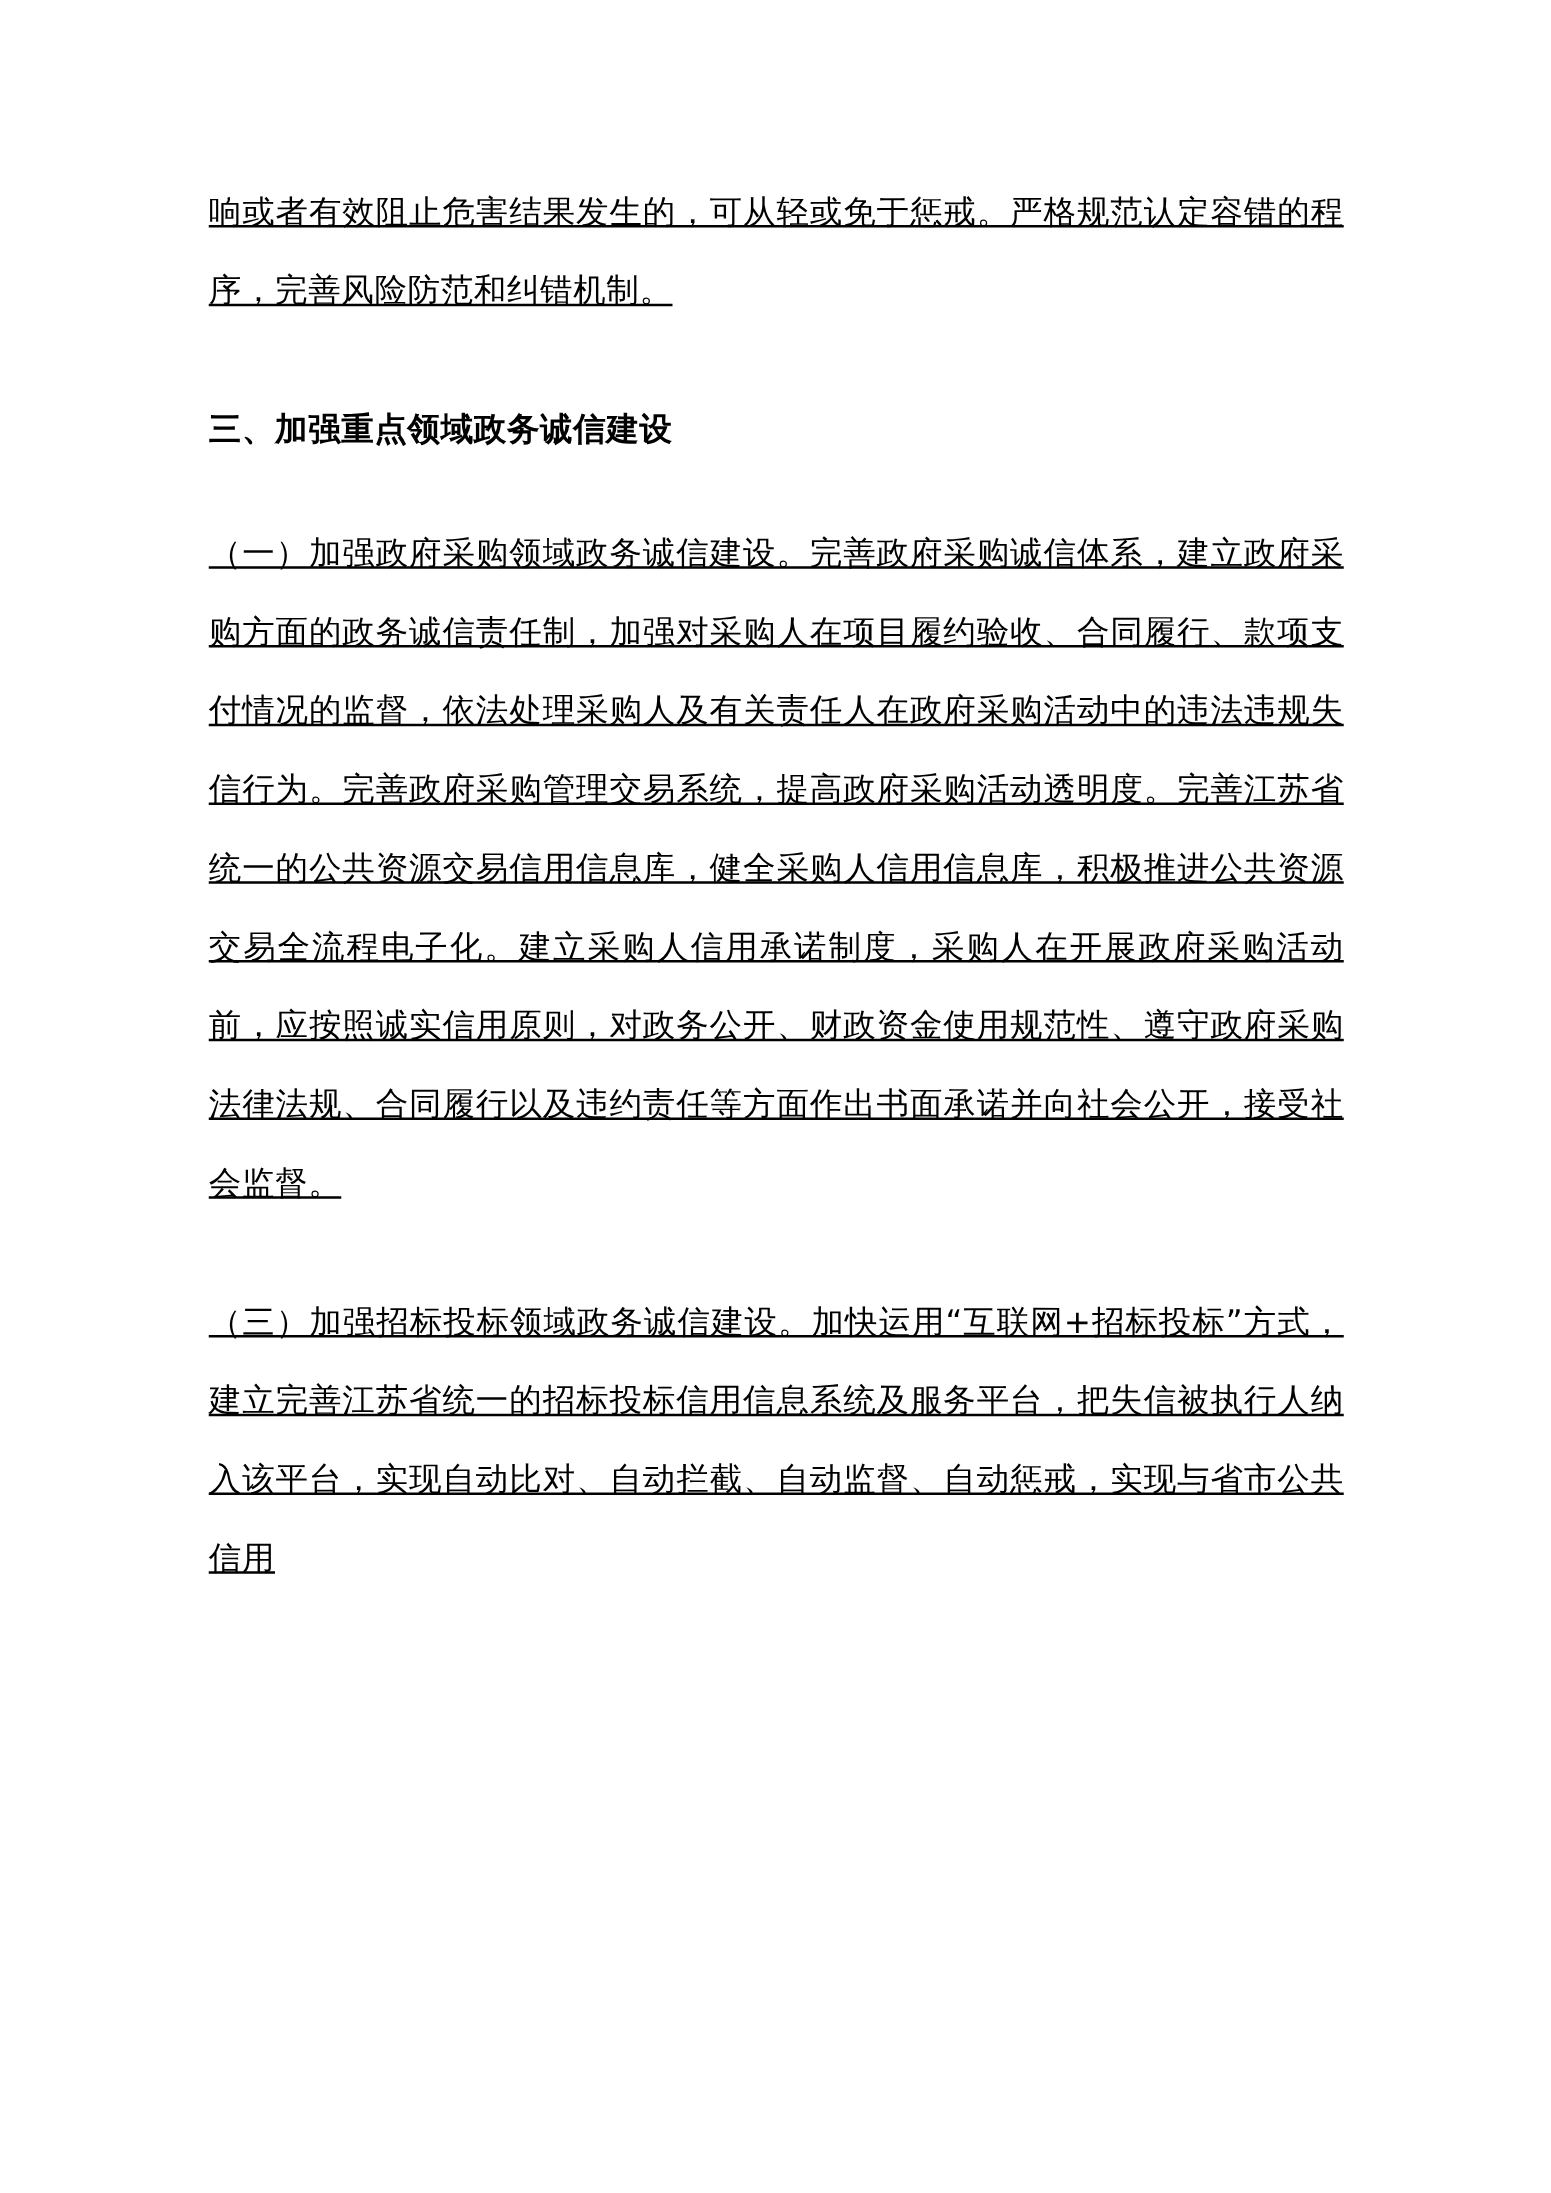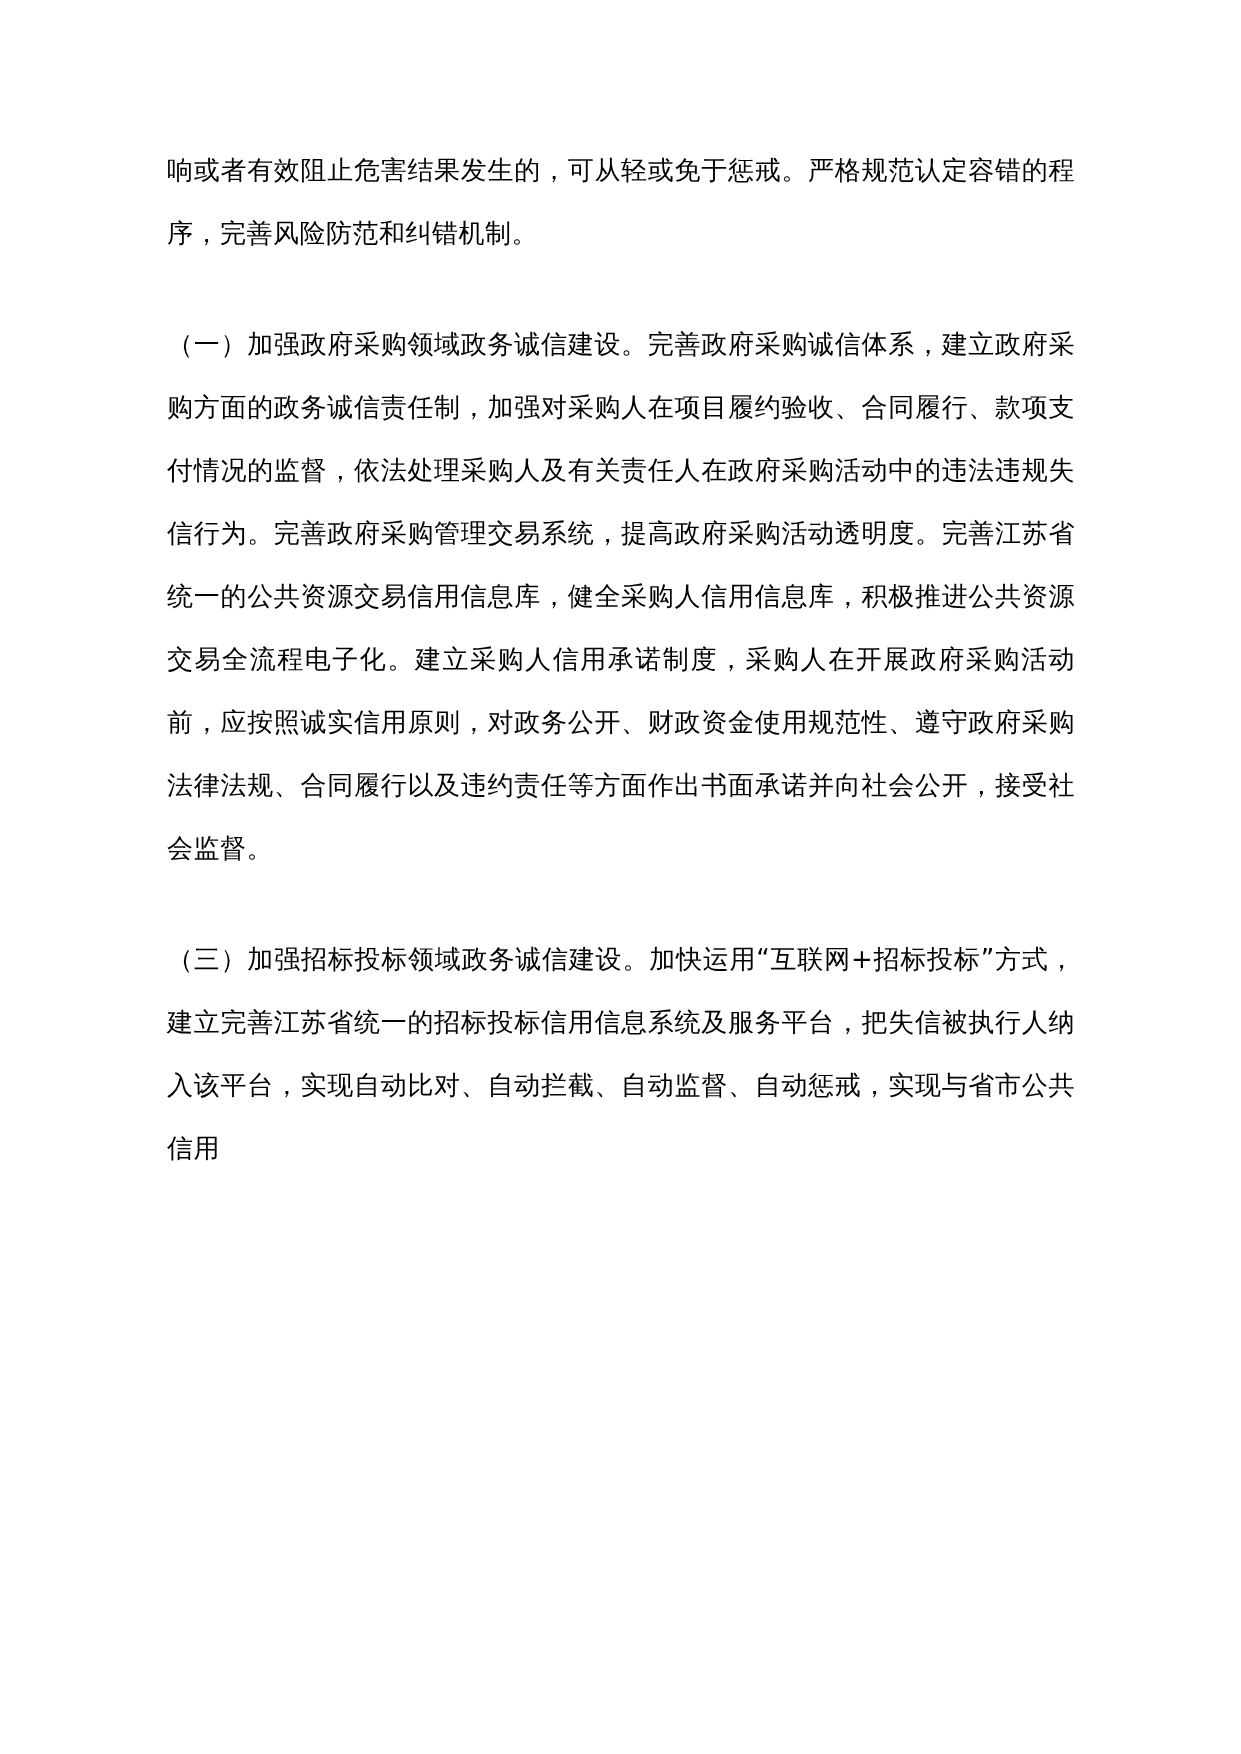--- a/index.html
+++ b/index.html
@@ -21,39 +21,41 @@
   }
   .doc-paragraph {
     font-size: 26px;
     line-height: 63px;
     text-align: justify;
     text-justify: inter-ideograph;
     letter-spacing: 0.5px;
     margin: 0 0 48px 0;
     word-break: break-all;
     color: #000000;
+    text-decoration: underline;
   }
   .doc-heading {
     font-size: 26px;
     line-height: 63px;
     font-weight: bold;
     margin: 0 0 36px 0;
     letter-spacing: 0.5px;
     color: #000000;
   }
   .last {
     margin-bottom: 0;
   }
 </style>
 </head>
 <body>
 
 <div class="page" style="background: rgb(255, 255, 255); color: rgb(0, 0, 0);">
 
   <p class="doc-paragraph">响或者有效阻止危害结果发生的，可从轻或免于惩戒。严格规范认定容错的程序，完善风险防范和纠错机制。</p>
 
+  <h2 class="doc-heading">三、加强重点领域政务诚信建设</h2>
 
   <p class="doc-paragraph">（一）加强政府采购领域政务诚信建设。完善政府采购诚信体系，建立政府采购方面的政务诚信责任制，加强对采购人在项目履约验收、合同履行、款项支付情况的监督，依法处理采购人及有关责任人在政府采购活动中的违法违规失信行为。完善政府采购管理交易系统，提高政府采购活动透明度。完善江苏省统一的公共资源交易信用信息库，健全采购人信用信息库，积极推进公共资源交易全流程电子化。建立采购人信用承诺制度，采购人在开展政府采购活动前，应按照诚实信用原则，对政务公开、财政资金使用规范性、遵守政府采购法律法规、合同履行以及违约责任等方面作出书面承诺并向社会公开，接受社会监督。</p>
 
 
   <p class="doc-paragraph last">（三）加强招标投标领域政务诚信建设。加快运用“互联网+招标投标”方式，建立完善江苏省统一的招标投标信用信息系统及服务平台，把失信被执行人纳入该平台，实现自动比对、自动拦截、自动监督、自动惩戒，实现与省市公共信用</p>
 
 </div>
 
 </body></html>

